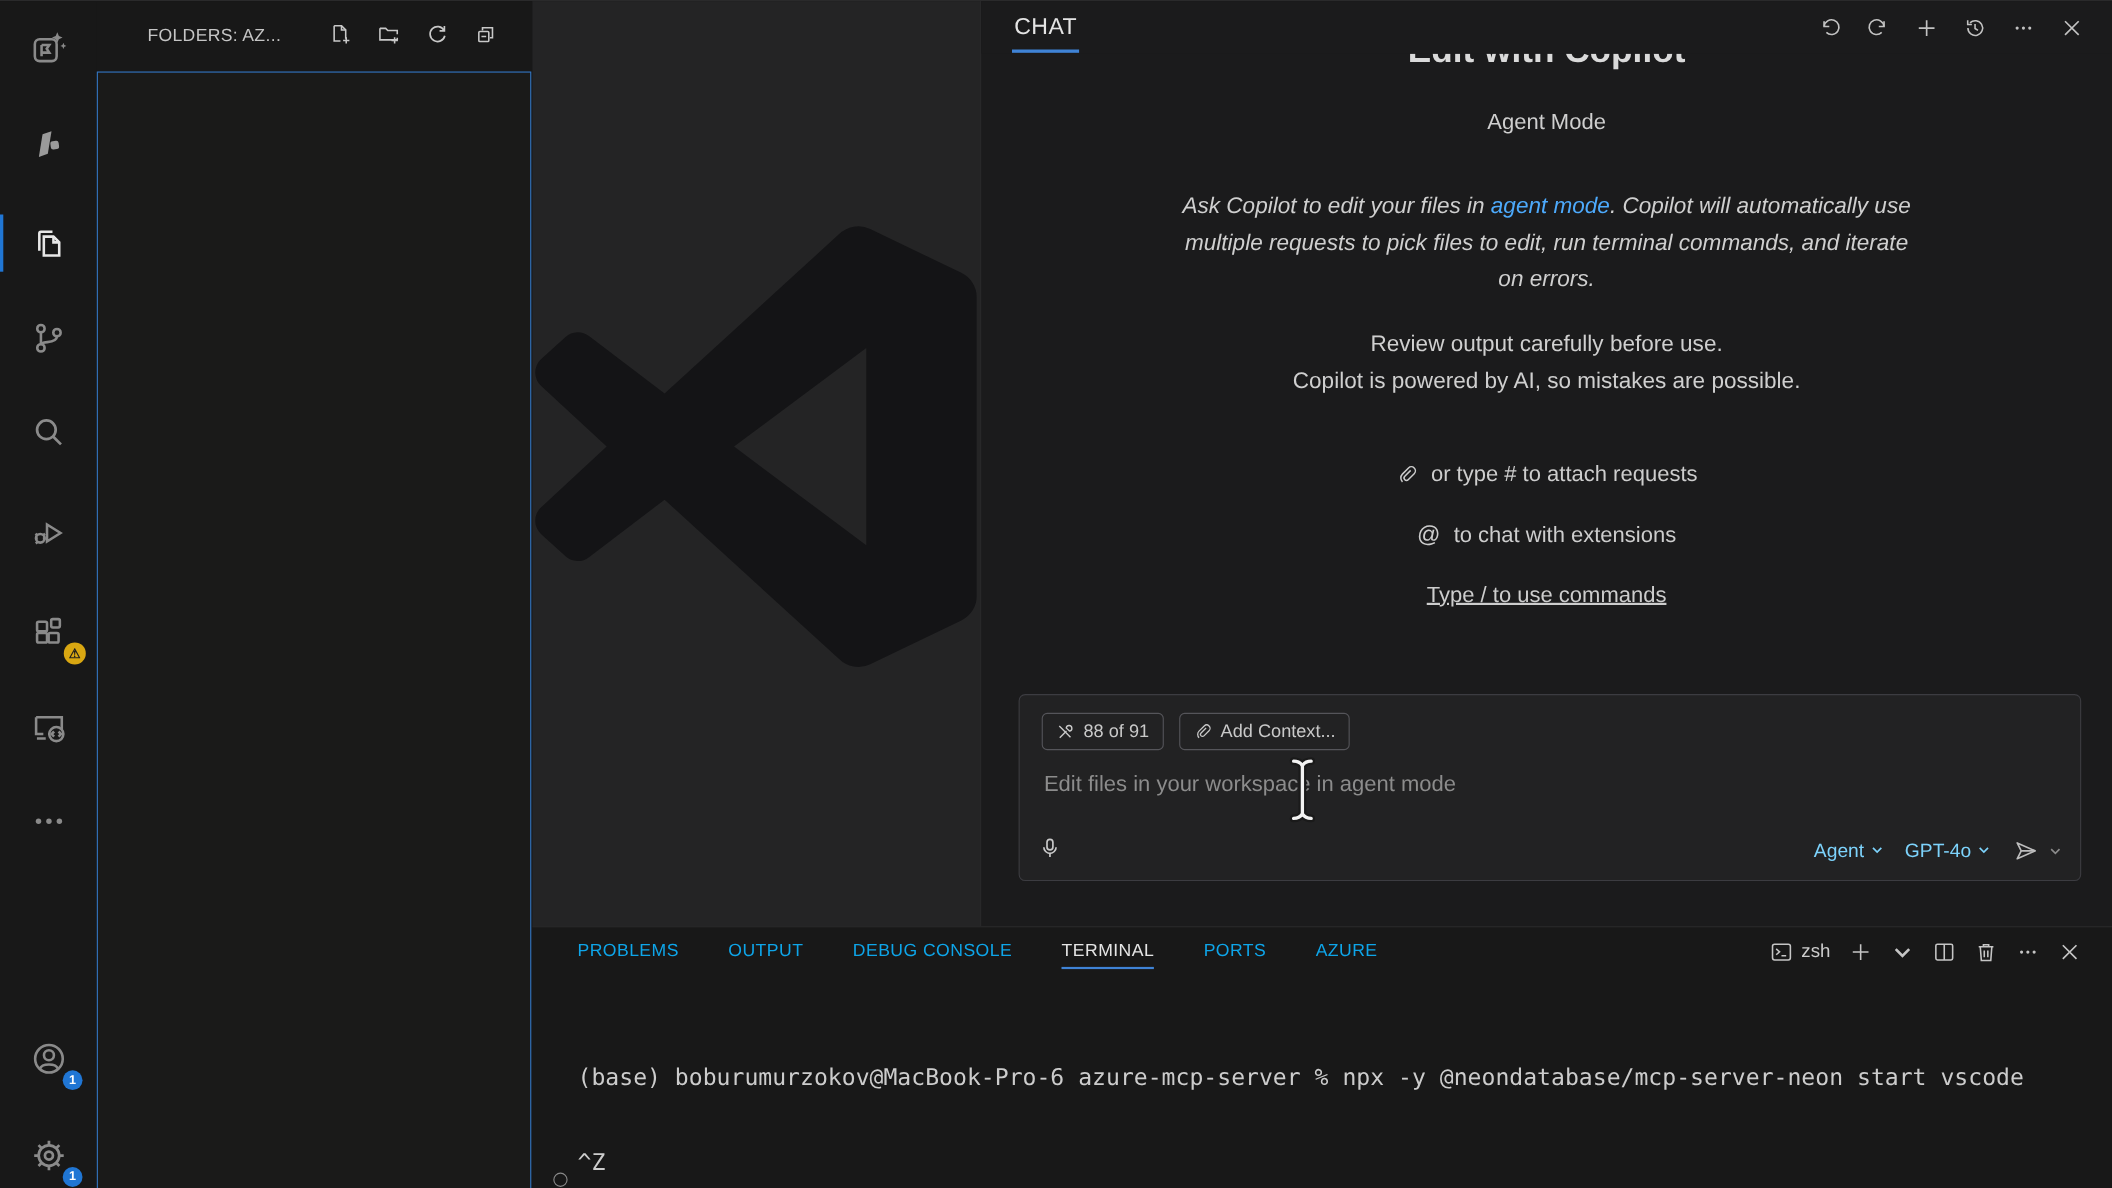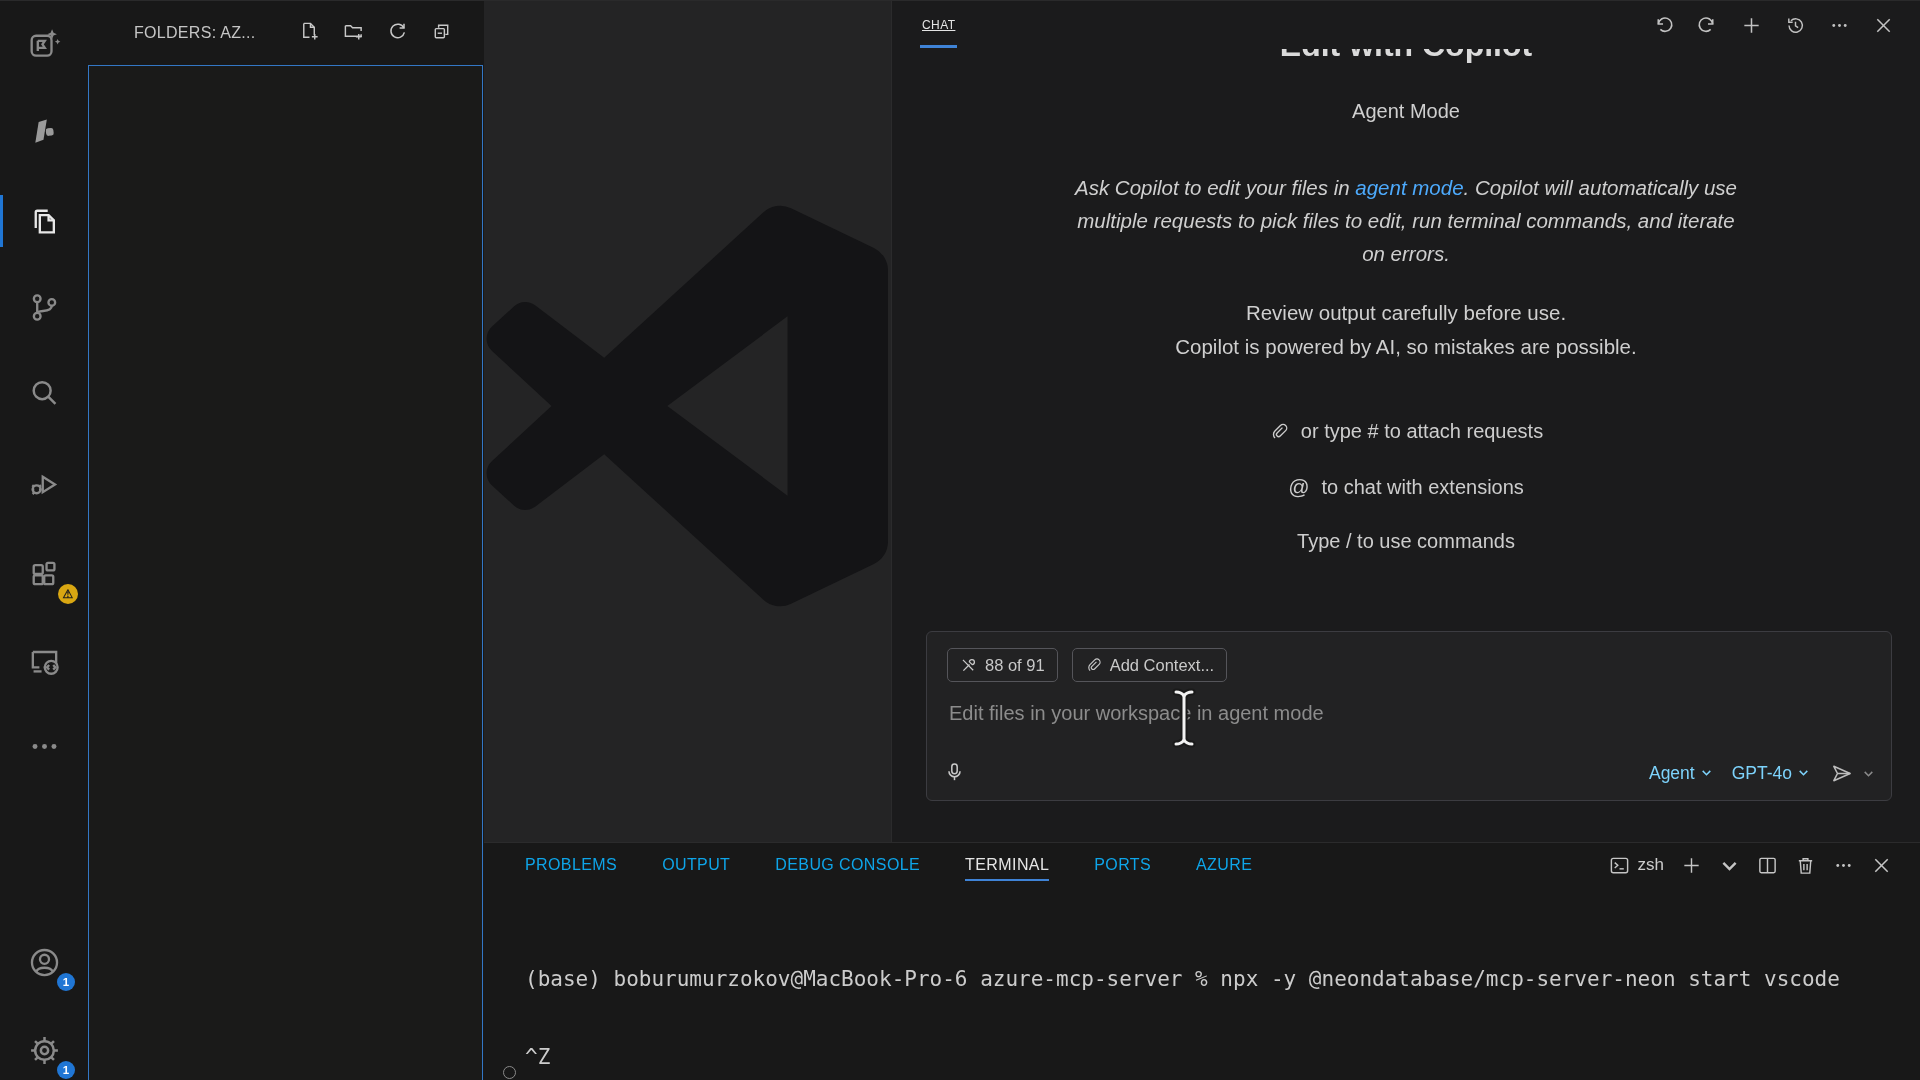--- a/index.html
+++ b/index.html
@@ -28,37 +28,37 @@
   .sb-act svg { width:21px; height:21px; }
   .tree { position:absolute; left:0; right:1px; top:64px; bottom:0; background:#1a1a19; border:1px solid #3377c5; cursor:pointer; }
 
   
   .editor { position:absolute; left:484px; top:0; width:407px; height:841px; background:#242425; cursor:text; }
   .watermark { position:absolute; left:2px; top:204px; width:402px; height:402px; }
 
   
   .chat { position:absolute; left:891px; top:0; width:1029px; height:841px; background:#1b1b1c; border-left:1px solid #2b2b2c; }
   .chat-header { position:absolute; left:0; top:0; right:0; height:48px; background:#1b1b1c; z-index:3; }
-  .chat-tab { position:absolute; left:30px; top:0; line-height:48px; font-size:12px; color:#e4e4e4; letter-spacing:.4px; cursor:pointer;text-decoration:underline; }
+  .chat-tab { position:absolute; left:30px; top:0; line-height:48px; font-size:21px; color:#e4e4e4; letter-spacing:.4px; cursor:pointer; }
   .chat-tab::after { content:""; position:absolute; left:-2px; right:-2px; top:44px; height:2.5px; background:#3f83d6; }
   .chat-actions { position:absolute; right:26px; top:0; height:48px; display:flex; gap:23px; align-items:center; }
   .ch-act { color:#c2c2c2; cursor:pointer; display:flex; }
   .ch-act svg { width:21px; height:21px; }
   .chat-title { position:absolute; top:26px; left:0; width:100%; text-align:center; font-size:32px; font-weight:600;
                 color:#dadada; z-index:1; }
   .chat-sub { position:absolute; top:99px; left:0; width:100%; text-align:center; font-size:20px; color:#cfcfcf; }
   .chat-p { position:absolute; left:50%; transform:translateX(-50%); width:672px; text-align:center;
             font-size:20.5px; line-height:33px; color:#cfcfcf; }
   .p1 { top:170px;font-style:italic; }
   .p2 { top:295px; line-height:34px; }
   .chat-link { color:#4daafc; cursor:pointer; }
   .hint { position:absolute; left:0; width:100%; display:flex; justify-content:center; align-items:center; gap:12px;
           font-size:20px; color:#cdcdcd; }
   .hint svg { width:20px; height:20px; color:#cdcdcd; }
-  .h1 { top:419px; } .h2 { top:474px; } .h3 { top:529px; }
+  .h1 { top:419px; } .h2 { top:474px; } .h3 { top:529px;text-decoration:underline; }
   .at-sym { font-size:21px; }
 
   
   .chat-input { position:absolute; left:34px; top:630px; width:966px; height:170px; background:#222223;
                 border:1px solid #3c3c41; border-radius:6px; cursor:text; }
   .pills { position:absolute; left:20px; top:16px; display:flex; gap:14px; }
   .pill { height:34px; display:flex; align-items:center; gap:8px; padding:0 12px; border:1px solid #55555a;
           border-radius:5px; color:#c9c9c9; font-size:16.5px; cursor:pointer; }
   .pill svg { width:17px; height:17px; }
   .placeholder { position:absolute; left:22px; top:70px; font-size:20px; color:#8c8c8c; }

